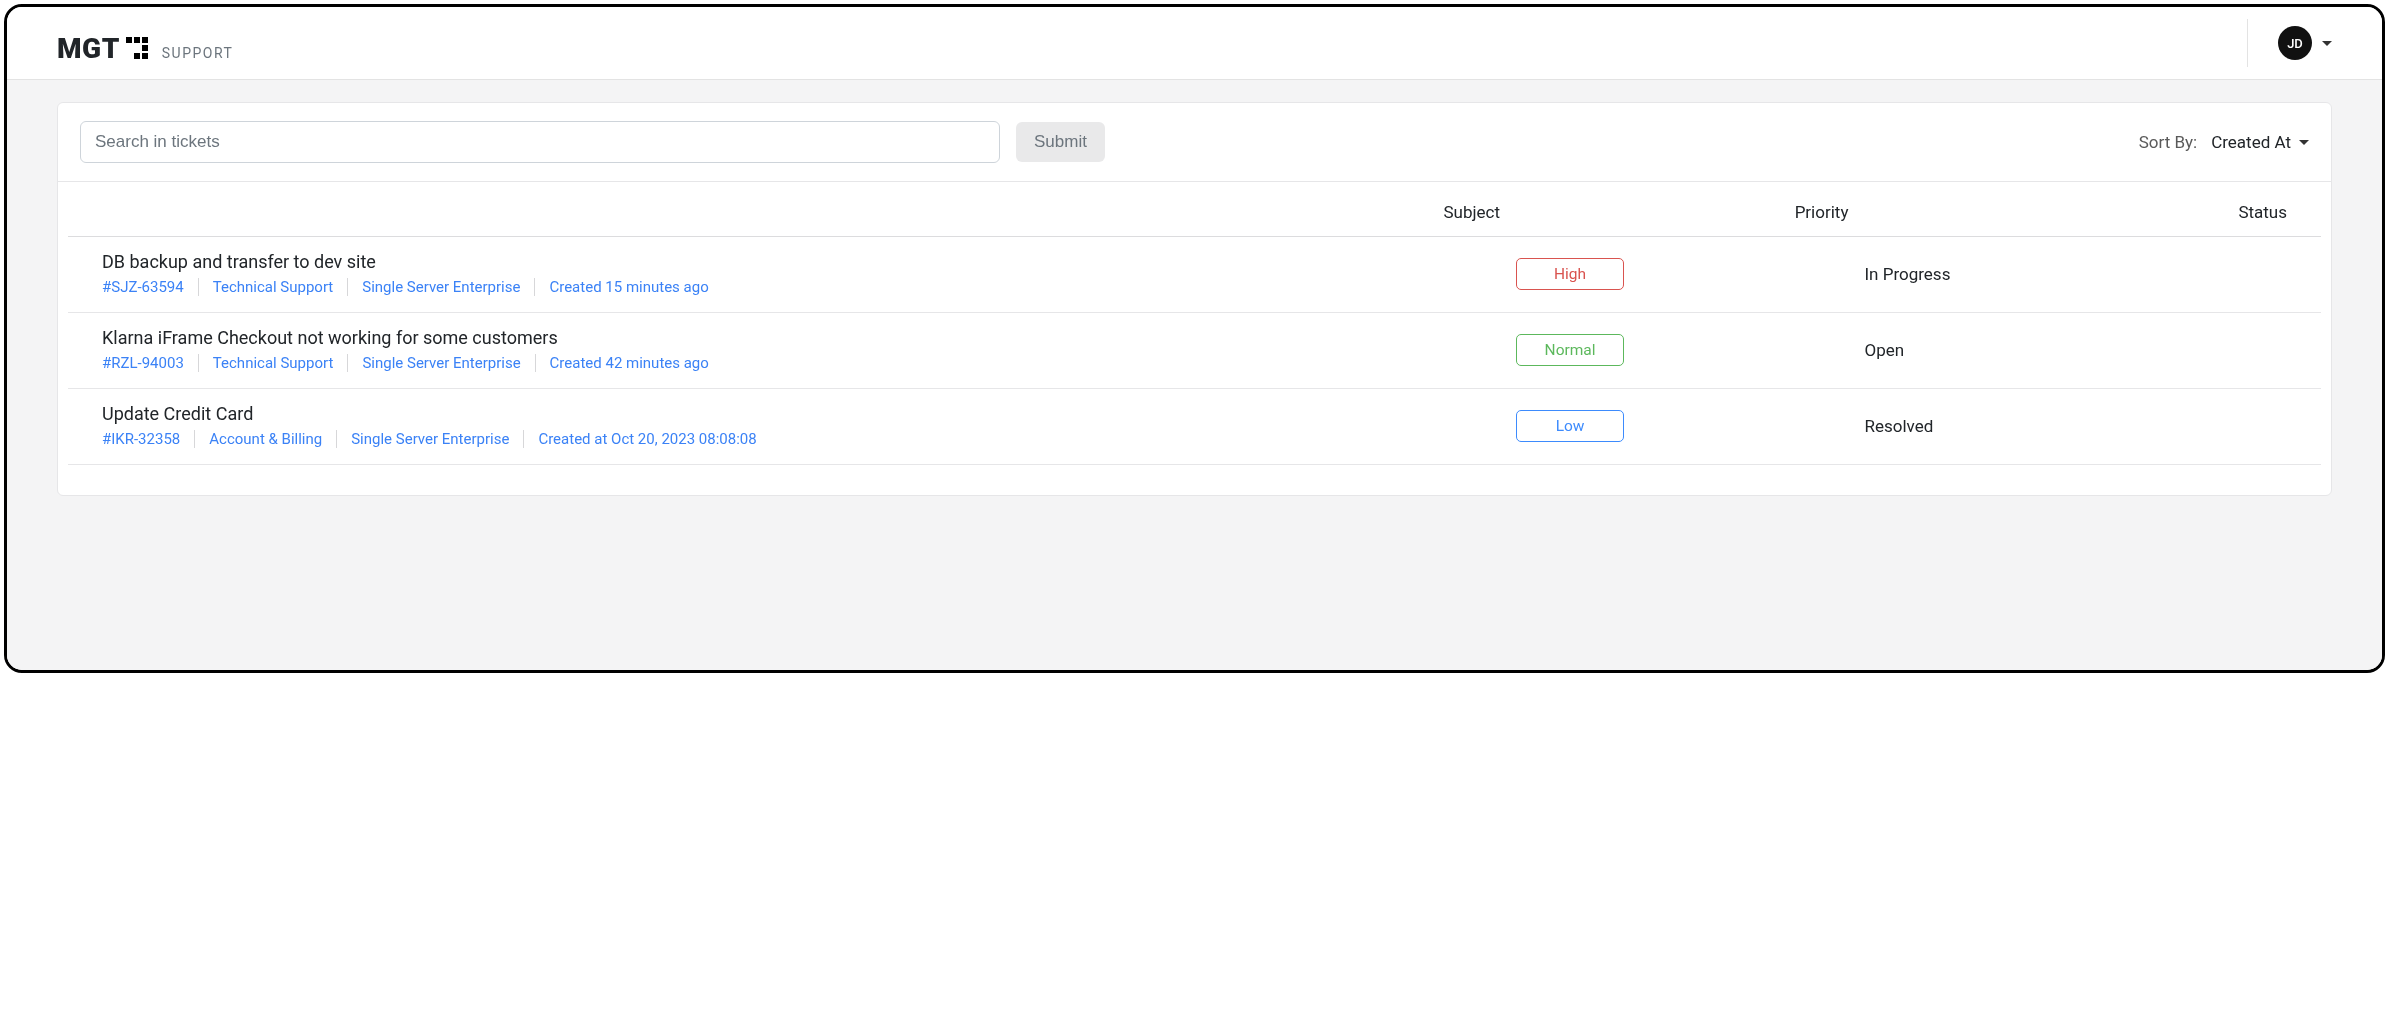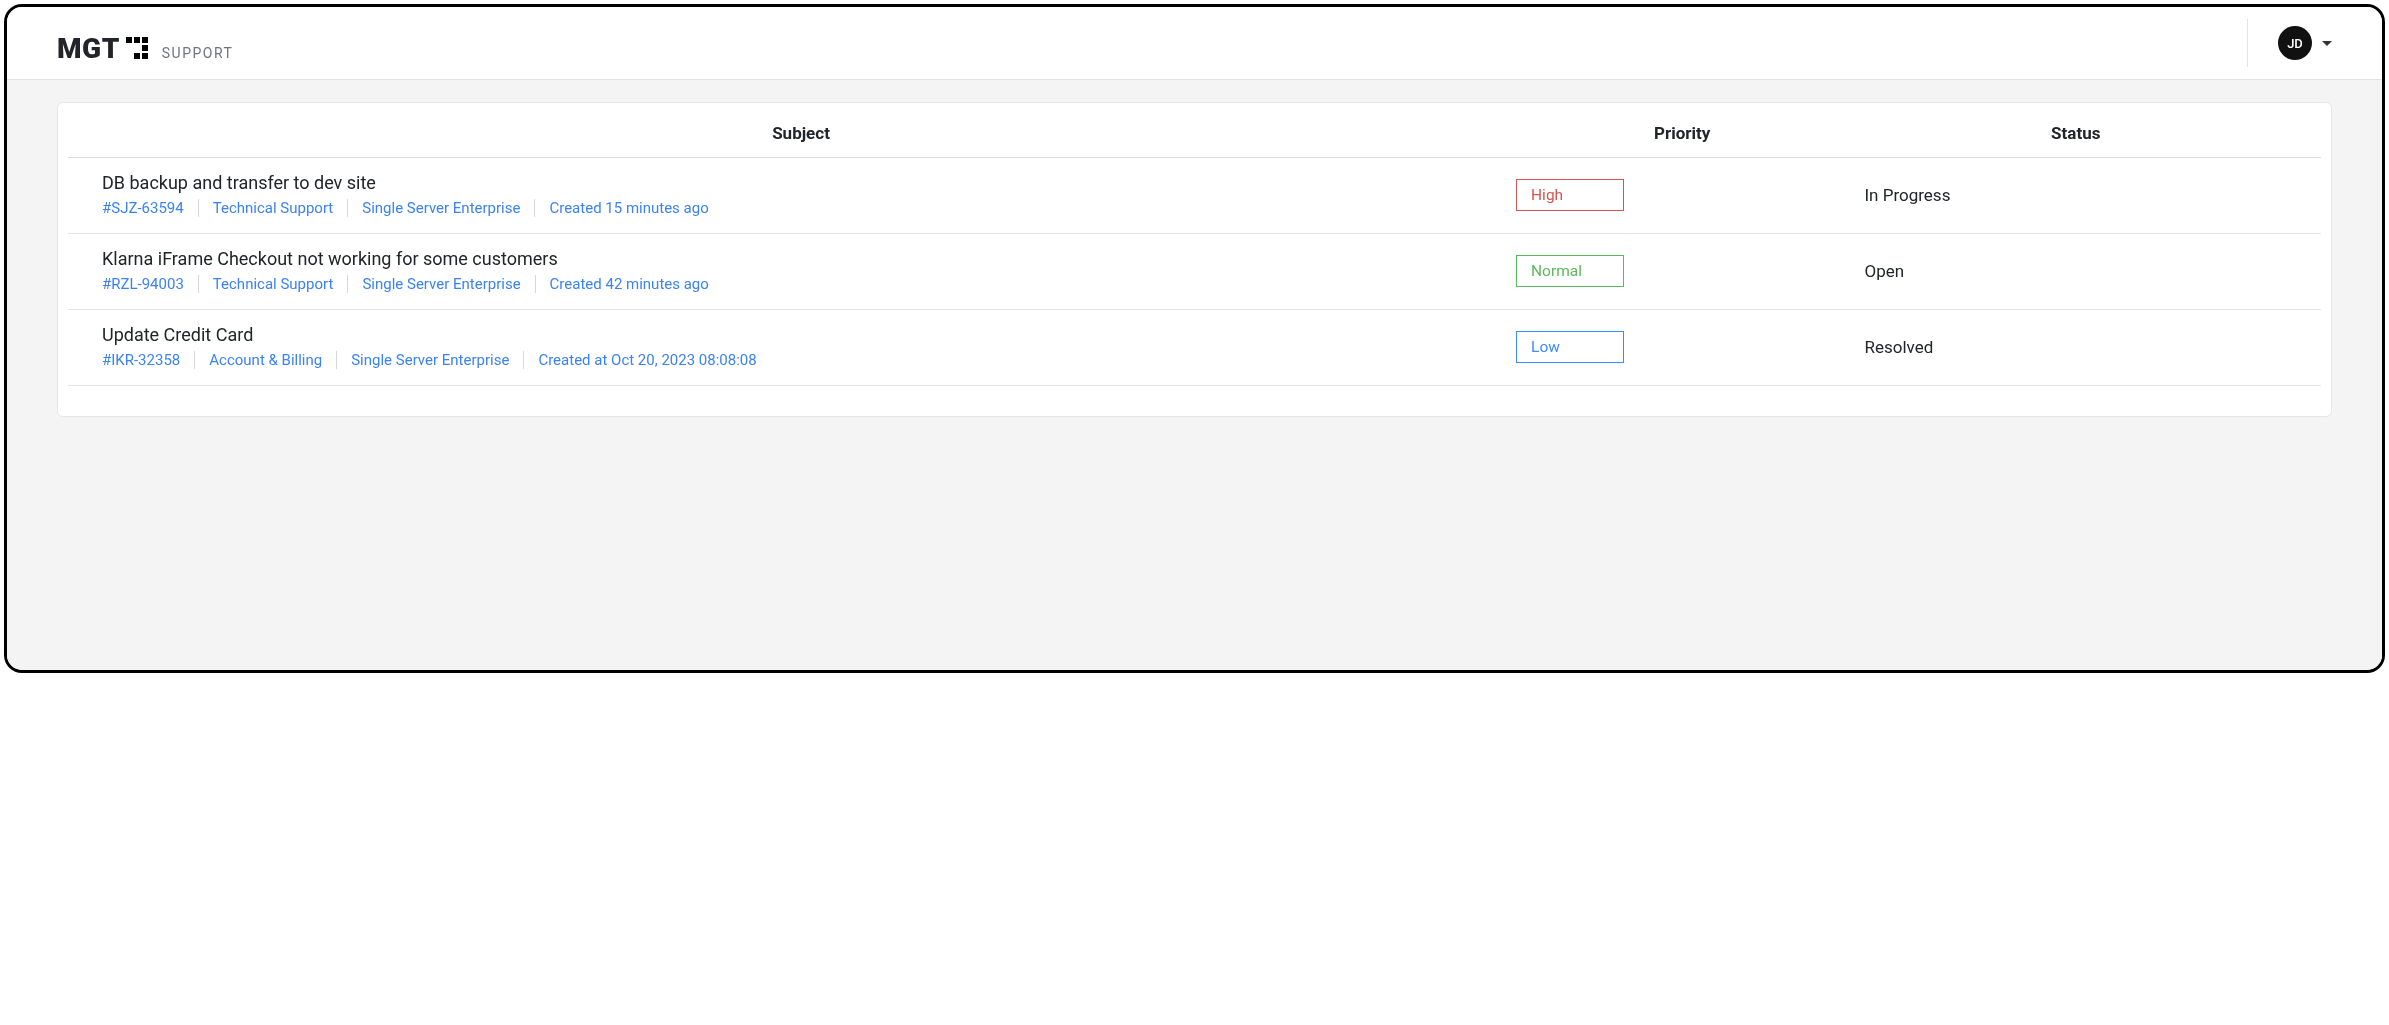--- a/index.html
+++ b/index.html
@@ -159,23 +159,23 @@
       align-items: center;
       gap: 8px;
       cursor: pointer;
       color: #212529;
     }
     table.tickets {
       width: 100%;
       border-collapse: collapse;
     }
     table.tickets th {
-      text-align: center;
-      font-size: 17px;
-      font-weight: 700;
+      text-align: right;
+      font-size: 17px;
+      font-weight: 400;
       padding: 20px 8px 14px 8px;
       border-bottom: 1.5px solid #dcdcde;
     }
     table.tickets th:first-child,
     table.tickets td:first-child { padding-left: 34px; }
     table.tickets th:last-child,
     table.tickets td:last-child { padding-right: 34px; }
     table.tickets td {
       padding: 14px 8px 16px 8px;
       border-bottom: 1px solid #e6e6e8;
@@ -196,22 +196,23 @@
     .ticket-meta .meta-part {
       padding: 0 14px;
       border-right: 1px solid #d7d7d9;
       line-height: 1.2;
     }
     .ticket-meta .meta-part:first-child { padding-left: 0; }
     .ticket-meta .meta-part:last-child { border-right: none; }
     .prio-badge {
       display: inline-block;
       min-width: 108px;
+      text-align: center;
       padding: 6px 14px;
-      border-radius: 0;
+      border-radius: 5px;
       font-size: 15.5px;
       border: 1px solid;
       background: #fff;
     }
     .prio-high   { color: #d9534f; border-color: #d9534f; }
     .prio-normal { color: #5cb85c; border-color: #5cb85c; }
     .prio-low    { color: #3d8bfd; border-color: #3d8bfd; }
     .status-text { font-size: 17px; color: #212529; }
     .col-subject  { width: 62%; }
     .col-priority { width: 15%; }
@@ -237,20 +238,31 @@
       </div>
       <span class="caret-down"></span>
     </div>
   </div>
 
   <div class="body-area">
 
 
     <div class="panel">
 
+      <div class="panel-controls">
+        <input class="search-input" type="text" placeholder="Search in tickets" style="">
+        <button class="btn-submit">Submit</button>
+        <div class="sort-wrap">
+          <span class="sort-label">Sort By:</span>
+          <span class="sort-value">
+            <span>Created At</span>
+            <span class="caret-down"></span>
+          </span>
+        </div>
+      </div>
 
       <div class="tbody-wrap">
         <table class="tickets">
           <thead>
             <tr>
               <th class="col-subject">Subject</th>
               <th class="col-priority">Priority</th>
               <th class="col-status">Status</th>
             </tr>
           </thead>

